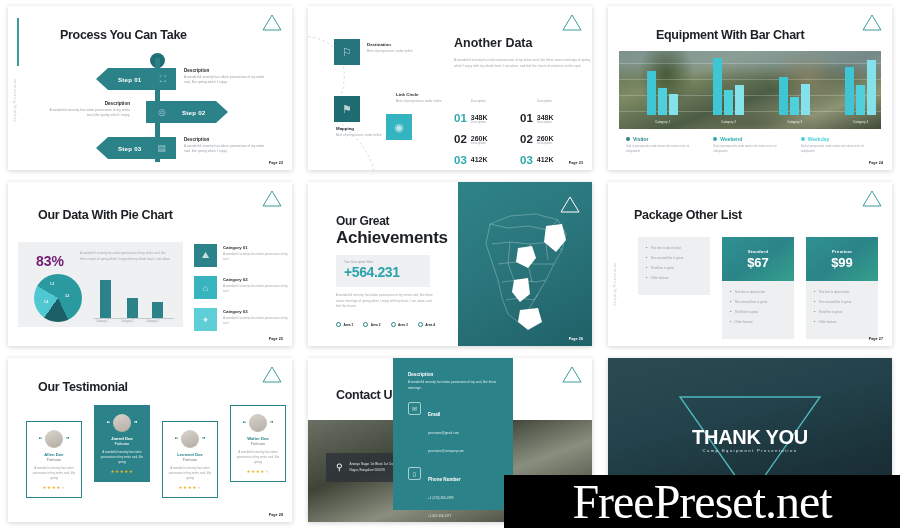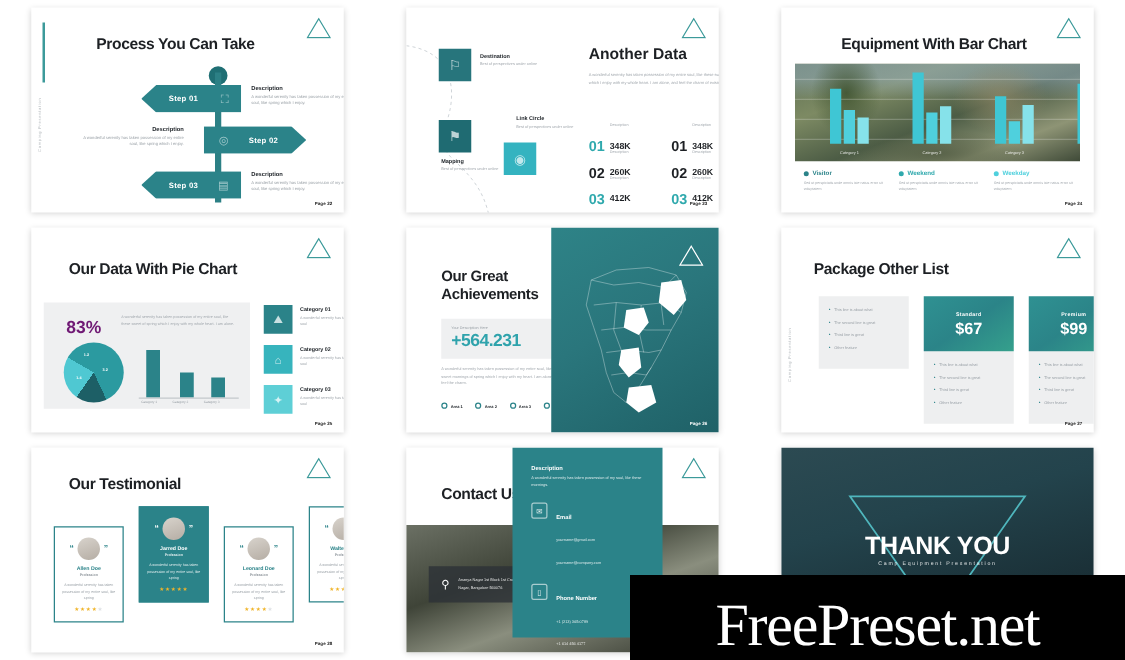--- a/index.html
+++ b/index.html
@@ -9,21 +9,21 @@
     font-family:"Liberation Sans", sans-serif;
     overflow:hidden;
     position:relative;
   }
   .grid {
     display:grid;
     grid-template-columns:repeat(3, 300px);
     grid-template-rows:repeat(3, 176px);
     width:900px; height:528px;
   }
-  .cell { position:relative; padding:6px 25px; }
+  .cell { position:relative; padding:6px 8px; }
   .slide {
     position:relative;
     width:100%; height:100%;
     background:#fff;
     box-shadow:0 1px 5px rgba(0,0,0,0.18);
     overflow:hidden;
   }
   .tri-ico { position:absolute; right:10px; top:8px; }
   .pg {
     position:absolute; right:9px; bottom:5px;
@@ -195,22 +195,22 @@
     overflow:hidden;
   }
   .ty-tri { position:absolute; left:50%; top:34px; transform:translateX(-50%); }
   .ty-h { position:absolute; left:0; right:0; top:68px; text-align:center;
           font-size:20px; font-weight:bold; color:#fff; letter-spacing:-.3px; }
   .ty-s { position:absolute; left:0; right:0; top:90px; text-align:center;
           font-size:4.2px; color:rgba(255,255,255,.85); letter-spacing:1.4px; }
 
   
   .wm {
-    position:absolute; right:0; bottom:0; width:396px; height:68px;
-    background:#000; display:flex; align-items:flex-end; justify-content:center;margin-left:33px;
+    position:absolute; right:0; bottom:0; width:396px; height:53px;
+    background:#000; display:flex; align-items:center; justify-content:center;margin-left:33px;
   }
   .wm-t { font-family:"Liberation Serif", serif; font-size:48px; color:#fff; letter-spacing:-1px; }
 </style>
 </head>
 <body>
 
 <div class="grid">
 
   <div class="cell">
     <div class="slide">
@@ -445,21 +445,21 @@
       </div>
 
       <div class="pg">Page 25</div>
     </div>
   </div>
 
   <div class="cell">
     <div class="slide">
       <div style="position:absolute; left:28px; top:32px">
         <div class="title" style="font-size:12px">Our Great</div>
-        <div class="title" style="font-size:12px">Achievements</div>
+        <div class="title" style="font-size:17px">Achievements</div>
       </div>
 
       <div style="position:absolute; left:28px; top:73px; width:94px; height:32px; background:#eff0f1; padding:5px 8px">
         <div style="font-size:3px; color:#9aa1a7">Your Description Here</div>
         <div class="bignum">+564.231</div>
       </div>
 
       <div style="position:absolute; left:28px; top:111px; width:98px; font-size:3.1px; color:#a2a8ae; line-height:1.85">A wonderful serenity has taken possession of my entire soul, like these sweet mornings of spring which I enjoy with my heart. I am alone, and feel the charm.</div>
 
       <div style="position:absolute; left:28px; top:140px; display:flex; gap:10px">

